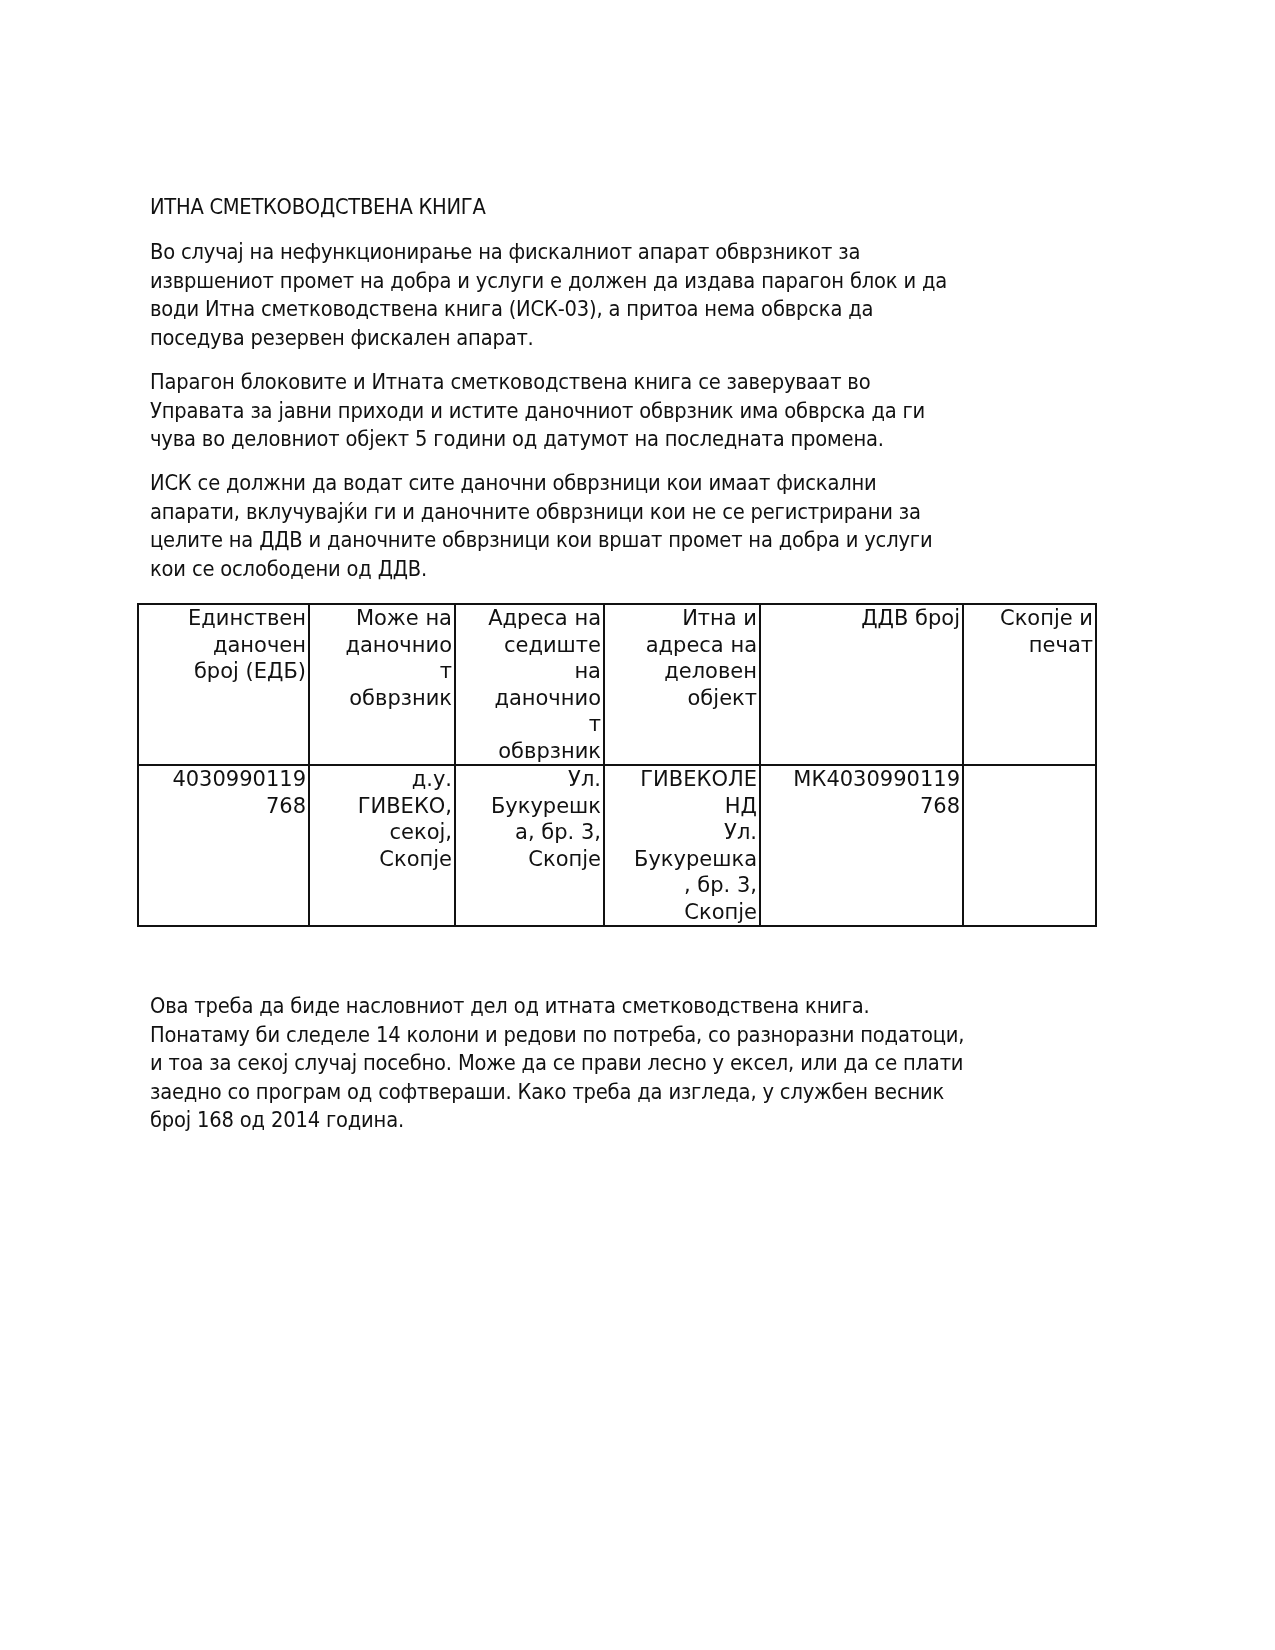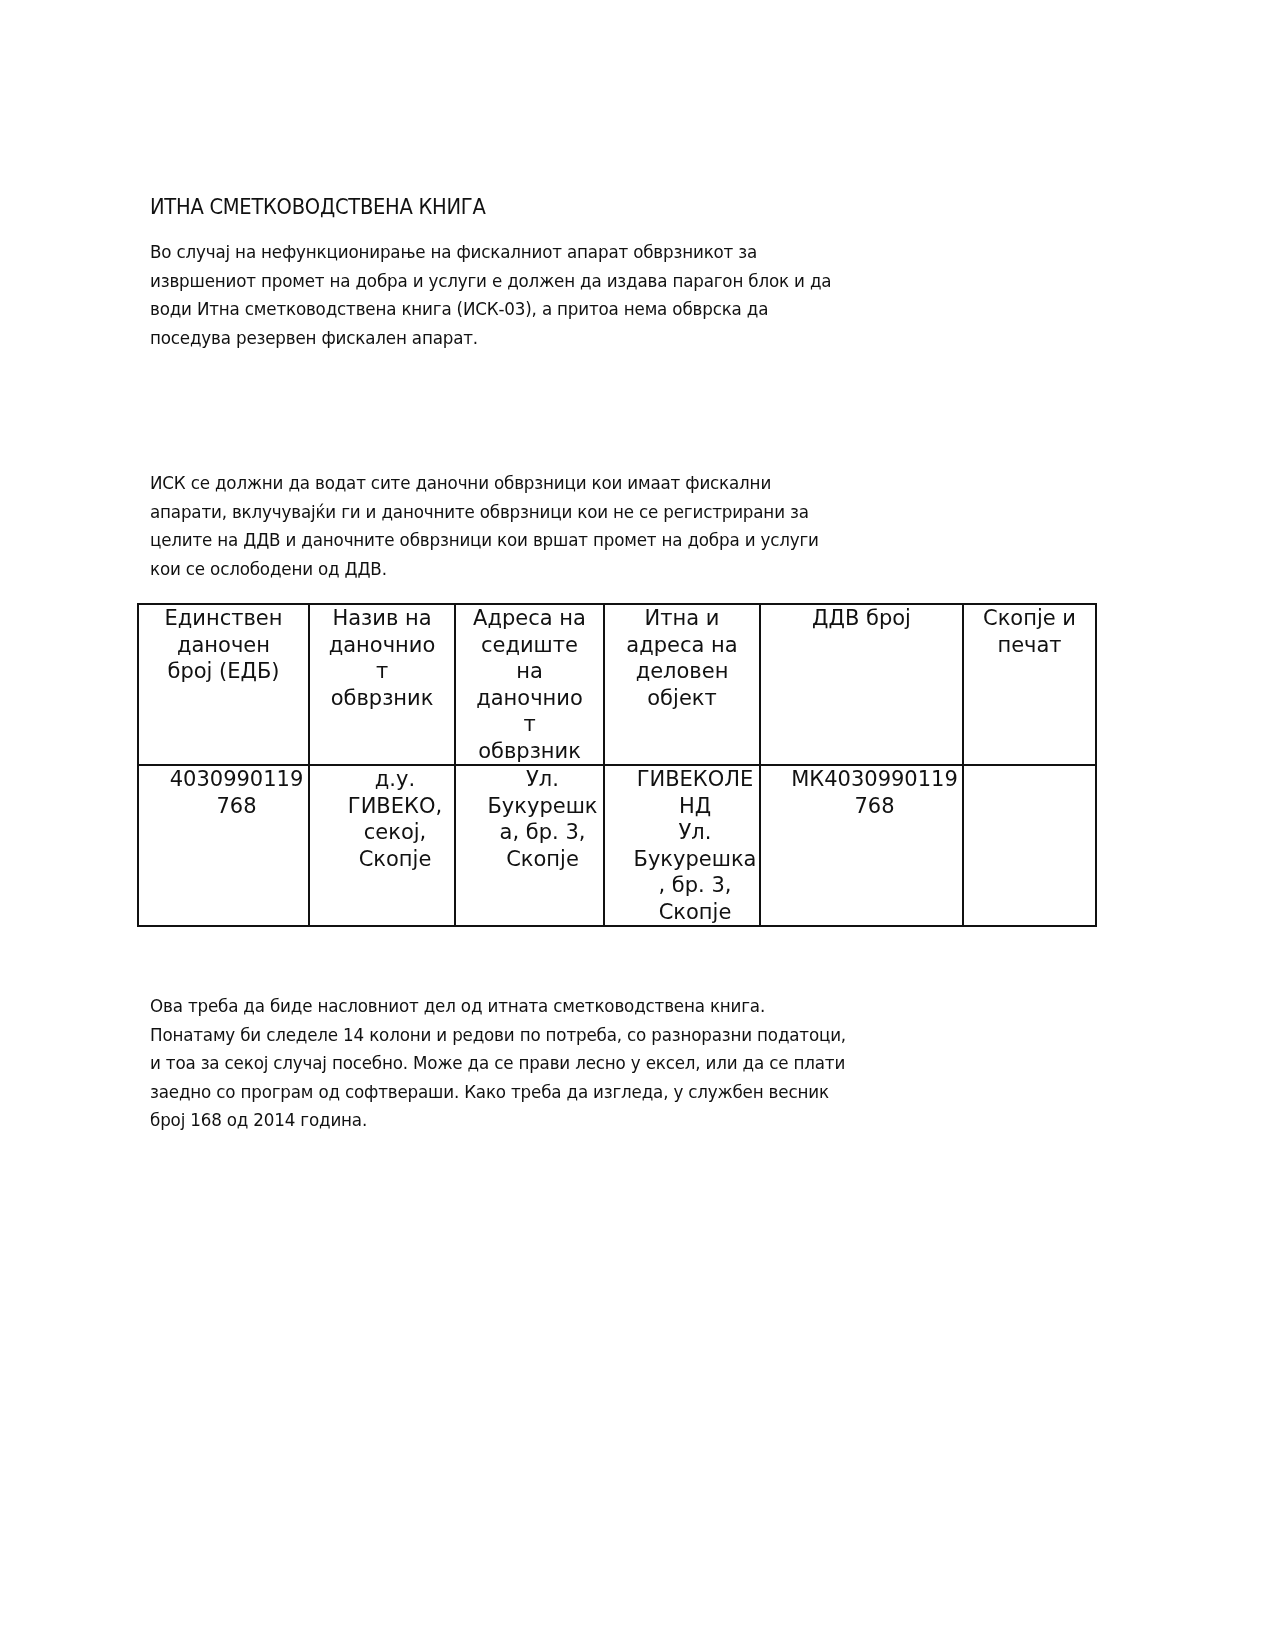--- a/index.html
+++ b/index.html
@@ -8,54 +8,59 @@
       font-family: "DejaVu Sans", sans-serif; color: #111111;
     }
     .page { position: absolute; left: 0; top: 0; width: 1172px; height: 1650px; }
     .title {
       position: absolute; left: 150px; top: 194px;
       font-size: 21px; line-height: 26px; letter-spacing: -0.3px;
       transform: scaleX(0.93); transform-origin: left top; white-space: nowrap;
     }
     .para {
       position: absolute; left: 150px; width: 1000px;
-      font-size: 18px; line-height: 28.5px; letter-spacing: -0.2px;
+      font-size: 21px; line-height: 28.5px; letter-spacing: -0.2px;
     }
     .para .ln { display: block; white-space: nowrap; transform: scaleX(0.93); transform-origin: left top; }
     #p1 { top: 238px; }
     #p2 { top: 368px; }
     #p3 { top: 469px; }
     #p4 { top: 992px; }
 
     table.book {
       position: absolute; left: 137px; top: 603px;
       border-collapse: collapse; table-layout: fixed;
       font-size: 21px; line-height: 26.5px;
     }
     table.book td {
       border: 2px solid #111; vertical-align: top; text-align: center;
       padding: 0 2px; overflow: hidden;
     }
     table.book tr.head td { height: 158px; }
     table.book tr.row td { height: 155px; padding-left: 28px; }
-    .cl { display: block; white-space: nowrap; }
+    .cl { display: block; white-space: nowrap; text-align: right; }
   </style>
 </head>
 <body>
 
 <div class="page">
   <div class="title">ИТНА СМЕТКОВОДСТВЕНА КНИГА</div>
 
   <div class="para" id="p1">
     <span class="ln">Во случај на нефункционирање на фискалниот апарат обврзникот за</span>
     <span class="ln">извршениот промет на добра и услуги е должен да издава парагон блок и да</span>
     <span class="ln">води Итна сметководствена книга (ИСК-03), а притоа нема обврска да</span>
     <span class="ln">поседува резервен фискален апарат.</span>
   </div>
 
+  <div class="para" id="p2">
+    <span class="ln">Парагон блоковите и Итната сметководствена книга се заверуваат во</span>
+    <span class="ln">Управата за јавни приходи и истите даночниот обврзник има обврска да ги</span>
+    <span class="ln">чува во деловниот објект 5 години од датумот на последната промена.</span>
+  </div>
 
   <div class="para" id="p3">
     <span class="ln">ИСК се должни да водат сите даночни обврзници кои имаат фискални</span>
     <span class="ln">апарати, вклучувајќи ги и даночните обврзници кои не се регистрирани за</span>
     <span class="ln">целите на ДДВ и даночните обврзници кои вршат промет на добра и услуги</span>
     <span class="ln">кои се ослободени од ДДВ.</span>
   </div>
 
   <table class="book">
     <colgroup>
@@ -67,21 +72,21 @@
       <col style="width:133px">
     </colgroup>
     <tbody>
         <tr class="head">
       <td>
         <span class="cl">Единствен</span>
         <span class="cl">даночен</span>
         <span class="cl">број (ЕДБ)</span>
       </td>
       <td>
-        <span class="cl">Назив на</span>
+        <span class="cl">Може на</span>
         <span class="cl">даночнио</span>
         <span class="cl">т</span>
         <span class="cl">обврзник</span>
       </td>
       <td>
         <span class="cl">Адреса на</span>
         <span class="cl">седиште</span>
         <span class="cl">на</span>
         <span class="cl">даночнио</span>
         <span class="cl">т</span>

